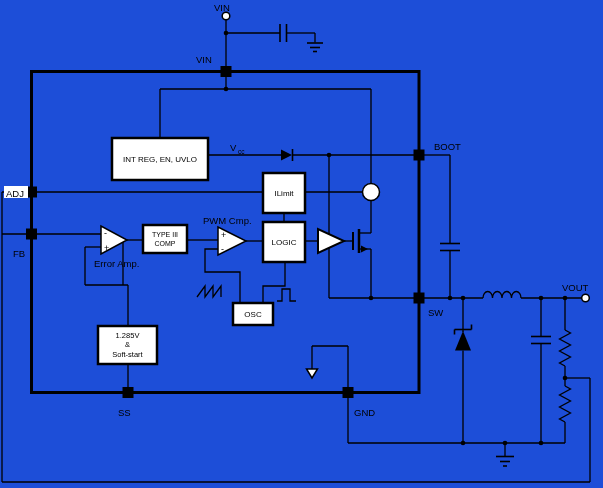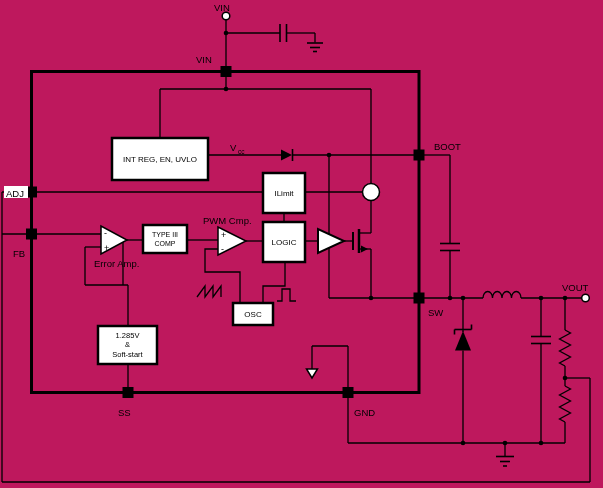--- a/index.html
+++ b/index.html
@@ -1,16 +1,16 @@
 <!DOCTYPE html>
 <html><head>
 <meta charset="utf-8">
 <style>
   html,body{margin:0;padding:0;background:#ffffff;}
-  .stage{position:relative;width:603px;height:488px;background:#be185d;overflow:hidden;}
+  .stage{position:relative;width:603px;height:488px;background:#1d4ed8;overflow:hidden;}
   svg{display:block;}
   text{font-family:"Liberation Sans","DejaVu Sans",sans-serif;fill:#000;}
   .lbl{font-size:9.5px;}
   .blk{font-size:8px;}
   .blk7{font-size:7px;}
   .blk75{font-size:7.5px;}
   .sub{font-size:6.5px;}
   .sign{font-size:9px;}
   .wire{stroke:#000;stroke-width:1.3;fill:none;}
   .wire2{stroke:#000;stroke-width:1.6;fill:none;}

